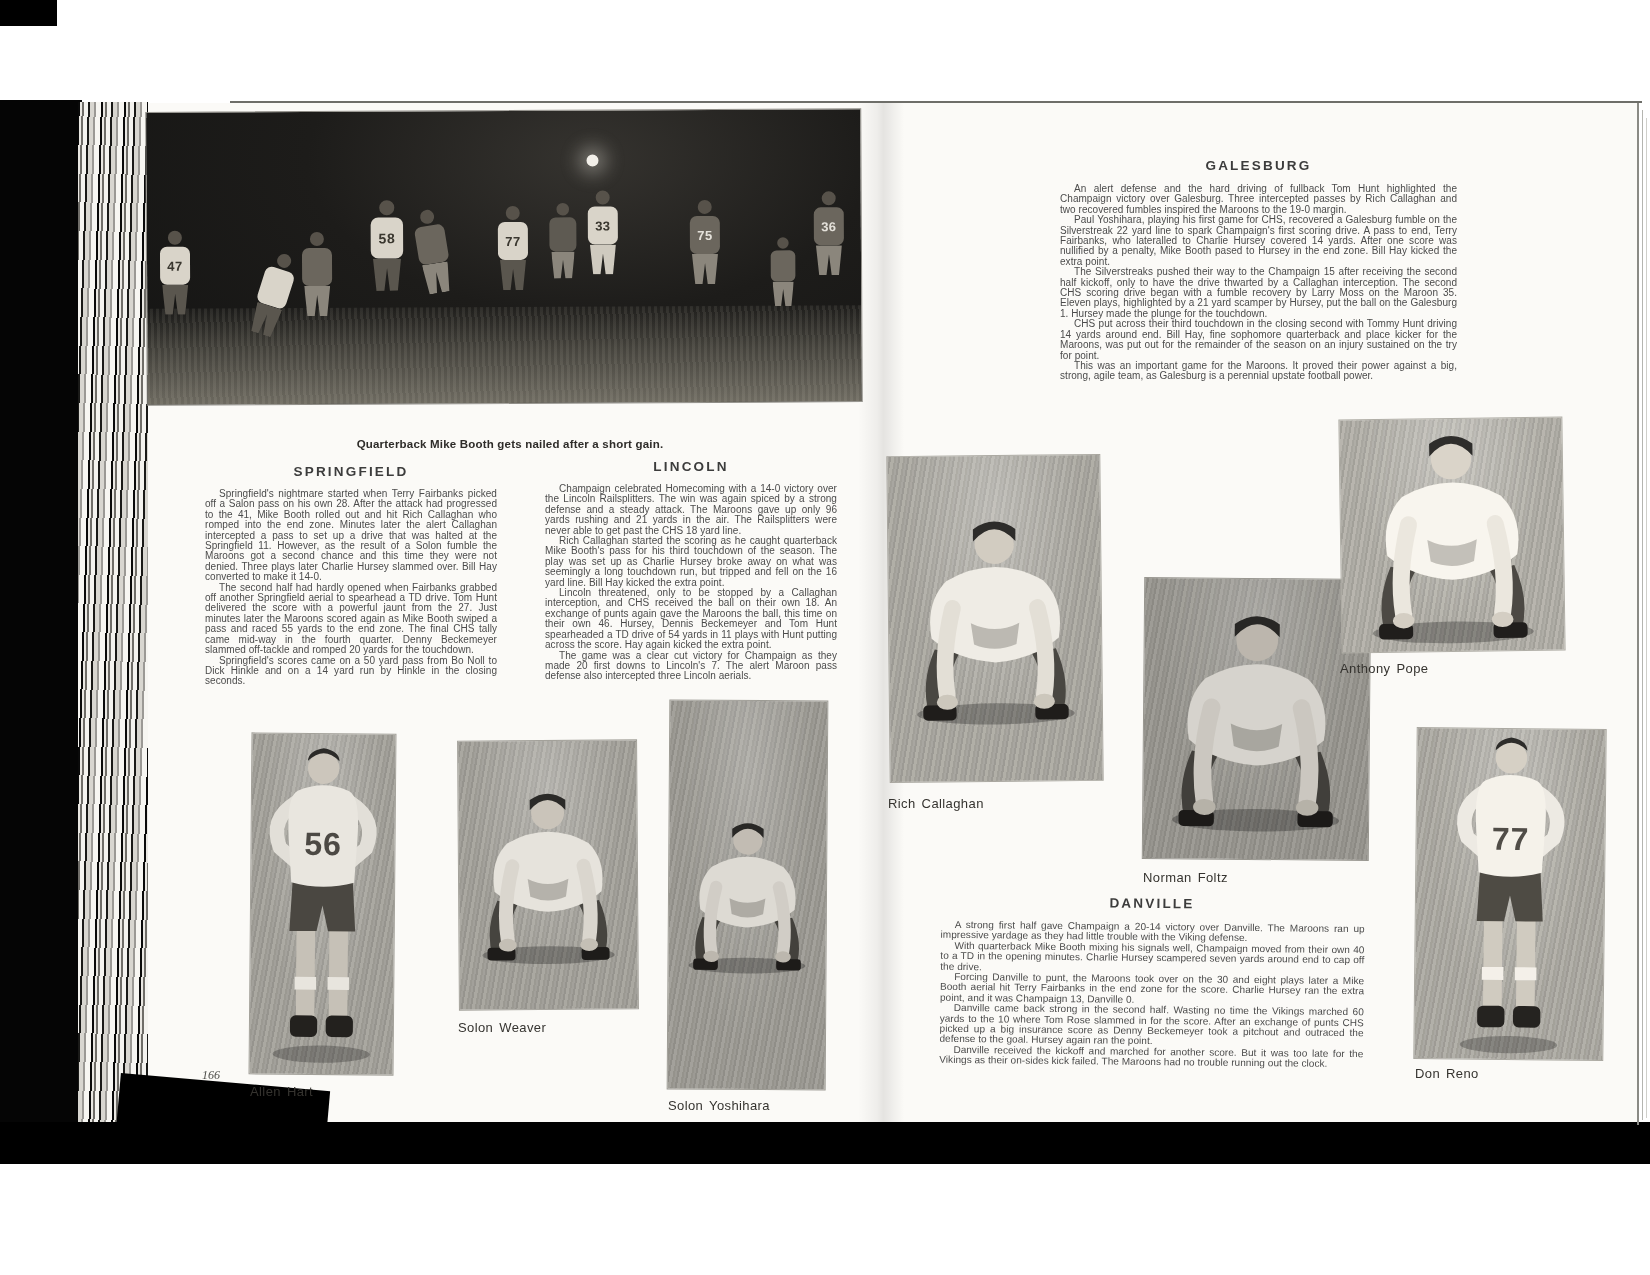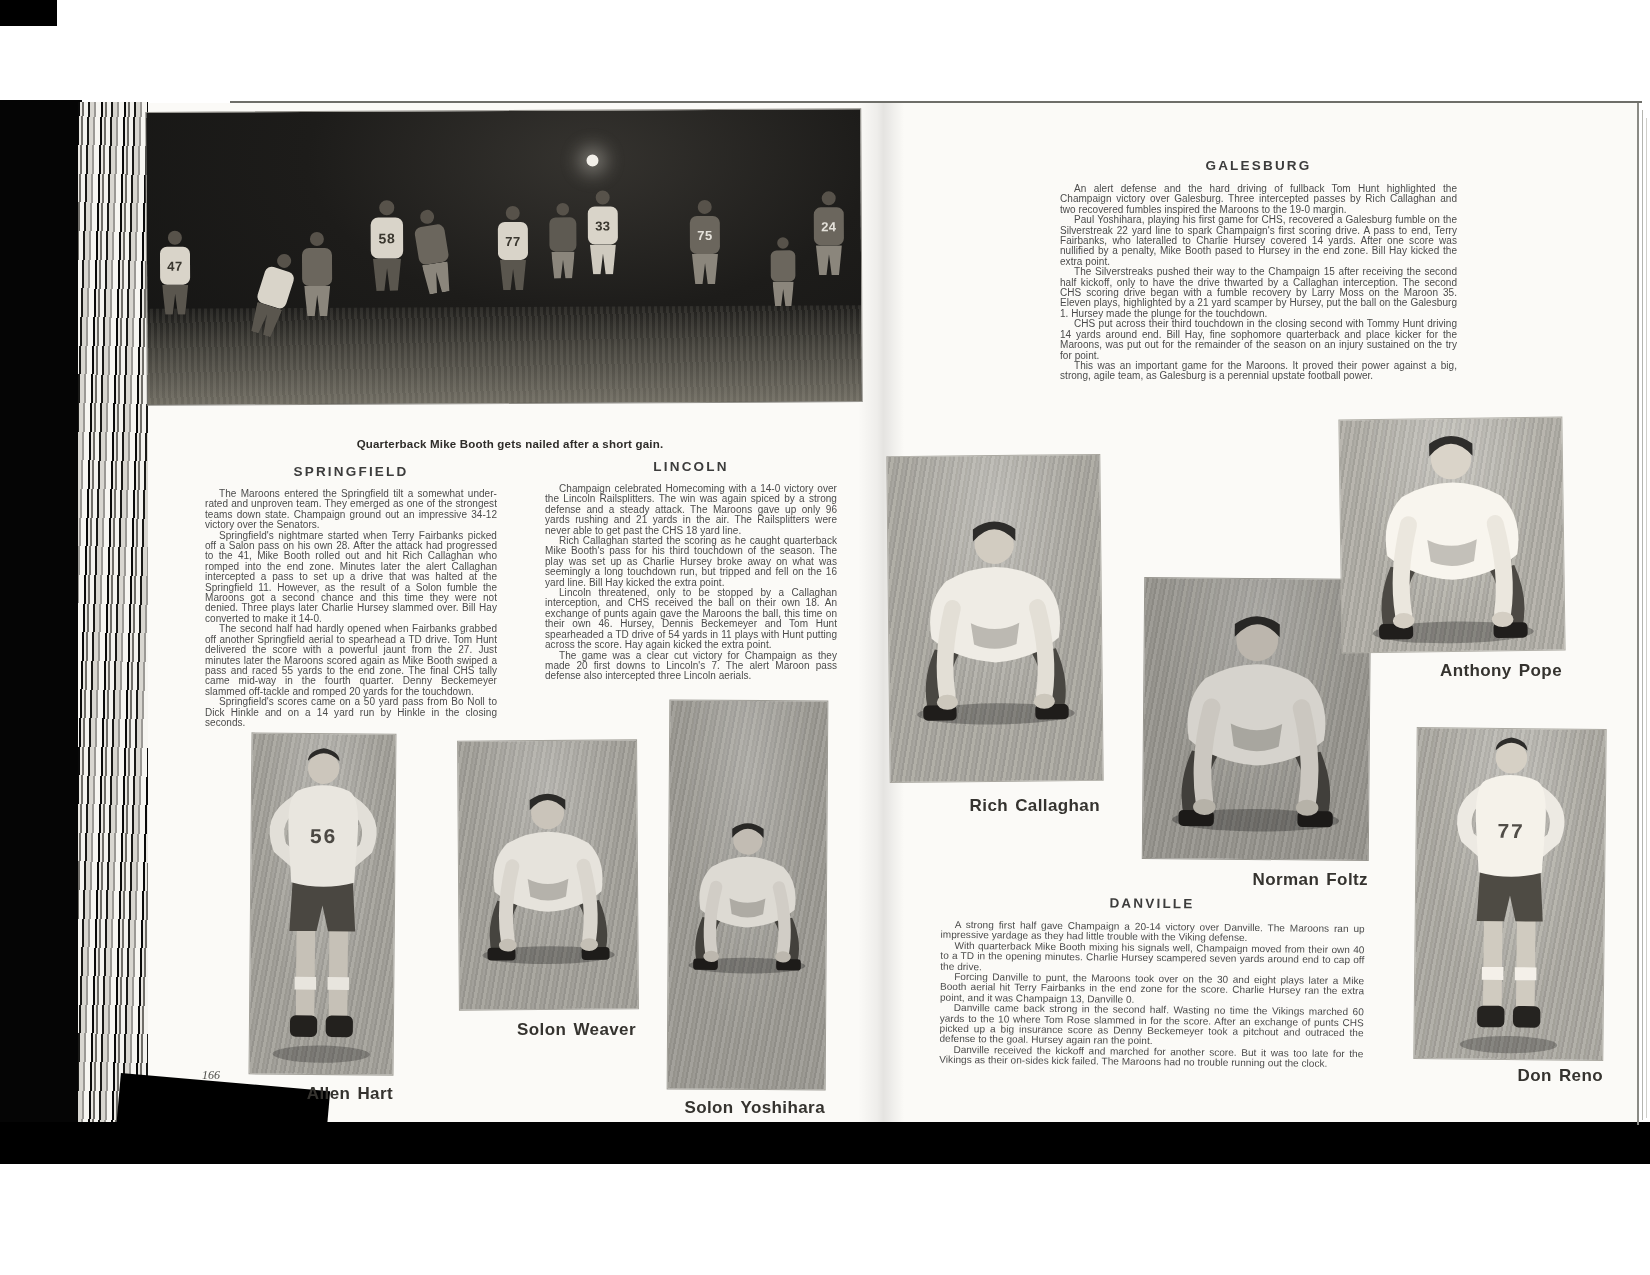--- a/index.html
+++ b/index.html
@@ -46,23 +46,23 @@
   .col p{margin:0;text-indent:14px;}
   .pagenum{position:absolute;left:180px;top:1068px;font-family:"Liberation Serif",serif;
       font-style:italic;font-size:12px;color:#4e4e4a;margin-left:22px;}
 
   
   .pphoto{position:absolute;margin:0;overflow:hidden;border:1px solid #a3a19a;
       background:radial-gradient(ellipse at 50% 18%,rgba(255,255,255,.22),rgba(255,255,255,0) 60%),
       repeating-linear-gradient(100deg,#a2a09a 0 2px,#96948e 2px 4px,#aaa8a1 4px 7px,#9b9992 7px 9px);}
   .pphoto svg{position:absolute;left:0;top:0;width:100%;height:100%;}
   .jnum{position:absolute;left:50%;transform:translateX(-50%);font-weight:700;
-      font-size:21px;color:#3b3833;opacity:.9;letter-spacing:1px;font-family:Liberation Mono, monospace;}
-  .pcap{position:absolute;font-weight:700;font-size:17px;color:#35332f;
-      letter-spacing:.4px;word-spacing:2px;text-align:right;}
+      font-size:32px;color:#3b3833;opacity:.9;letter-spacing:1px;}
+  .pcap{position:absolute;font-weight:400;font-size:13px;color:#35332f;
+      letter-spacing:.4px;word-spacing:2px;text-align:left;}
 </style>
 </head>
 <body>
 
 <svg width="0" height="0" style="position:absolute" aria-hidden="true">
   <symbol id="crouch" viewBox="0 0 140 150">
     <ellipse cx="70" cy="138" rx="52" ry="7" fill="rgba(20,20,20,.30)"></ellipse>
     <path d="M30 95 Q20 118 26 138 L42 138 Q36 115 46 98 Z" fill="#46443f"></path>
     <path d="M110 95 Q120 118 114 138 L98 138 Q104 115 94 98 Z" fill="#46443f"></path>
     <rect x="22" y="132" width="22" height="10" rx="3" fill="#1e1c1a"></rect>
@@ -166,30 +166,29 @@
       <i class="gp-l"></i>
     </div>
     <div class="gp" style="left:618px;top:120px;--j:#6b665d;--p:#8b867c;transform:scale(.82);">
       <i class="gp-h"></i>
         <b class="gp-b"></b>
         <i class="gp-l"></i>
     </div>
     <div class="gp" style="left:664px;top:82px;--j:#6b665d;--n:#e4e1da;--p:#8b867c;">
       <i class="gp-h"></i>
       <b class="gp-b">
-          <span class="num">24</span>
+          <span class="num">36</span>
         </b>
       <i class="gp-l"></i>
     </div>
   </figure>
   <div class="gcap">Quarterback Mike Booth gets nailed after a short gain.</div>
 
   <h2 class="hd" style="left:205px;top:464px;width:292px;">SPRINGFIELD</h2>
   <div class="col" style="left:205px;top:489px;width:292px;">
-    <p>The Maroons entered the Springfield tilt a somewhat under-rated and unproven team. They emerged as one of the strongest teams down state. Champaign ground out an impressive 34-12 victory over the Senators.</p>
     <p>Springfield's nightmare started when Terry Fairbanks picked off a Salon pass on his own 28. After the attack had progressed to the 41, Mike Booth rolled out and hit Rich Callaghan who romped into the end zone. Minutes later the alert Callaghan intercepted a pass to set up a drive that was halted at the Springfield 11. However, as the result of a Solon fumble the Maroons got a second chance and this time they were not denied. Three plays later Charlie Hursey slammed over. Bill Hay converted to make it 14-0.</p>
     <p>The second half had hardly opened when Fairbanks grabbed off another Springfield aerial to spearhead a TD drive. Tom Hunt delivered the score with a powerful jaunt from the 27. Just minutes later the Maroons scored again as Mike Booth swiped a pass and raced 55 yards to the end zone. The final CHS tally came mid-way in the fourth quarter. Denny Beckemeyer slammed off-tackle and romped 20 yards for the touchdown.</p>
     <p>Springfield's scores came on a 50 yard pass from Bo Noll to Dick Hinkle and on a 14 yard run by Hinkle in the closing seconds.</p>
   </div>
 
   <h2 class="hd" style="left:545px;top:459px;width:292px;">LINCOLN</h2>
   <div class="col" style="left:545px;top:484px;width:292px;">
     <p>Champaign celebrated Homecoming with a 14-0 victory over the Lincoln Railsplitters. The win was again spiced by a strong defense and a steady attack. The Maroons gave up only 96 yards rushing and 21 yards in the air. The Railsplitters were never able to get past the CHS 18 yard line.</p>
     <p>Rich Callaghan started the scoring as he caught quarterback Mike Booth's pass for his third touchdown of the season. The play was set up as Charlie Hursey broke away on what was seemingly a long touchdown run, but tripped and fell on the 16 yard line. Bill Hay kicked the extra point.</p>
     <p>Lincoln threatened, only to be stopped by a Callaghan interception, and CHS received the ball on their own 18. An exchange of punts again gave the Maroons the ball, this time on their own 46. Hursey, Dennis Beckemeyer and Tom Hunt spearheaded a TD drive of 54 yards in 11 plays with Hunt putting across the score. Hay again kicked the extra point.</p>

